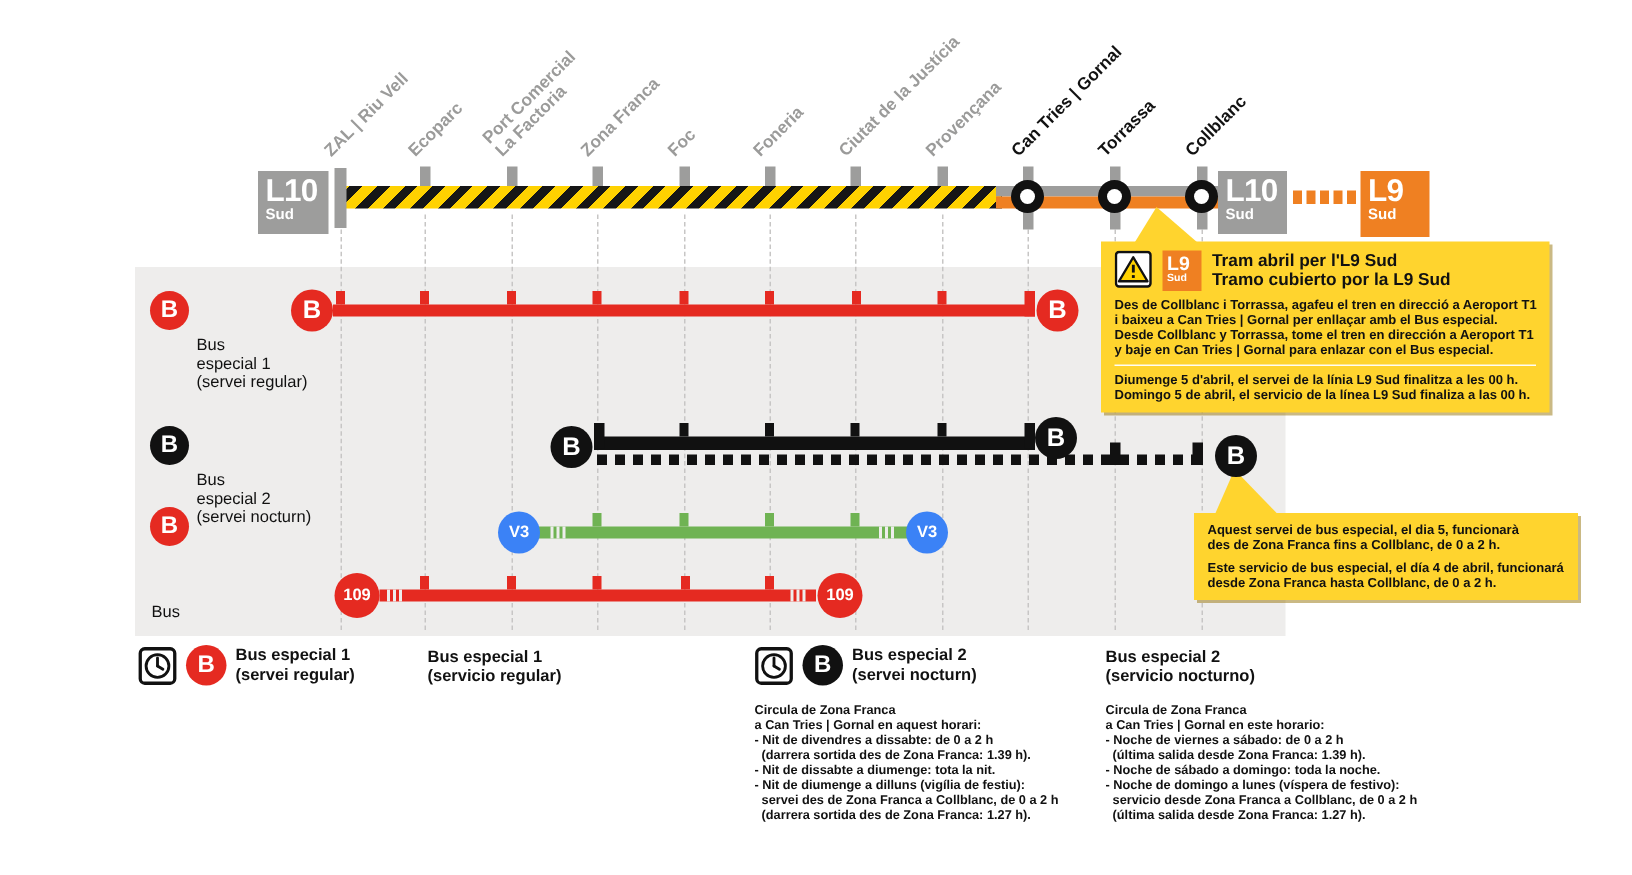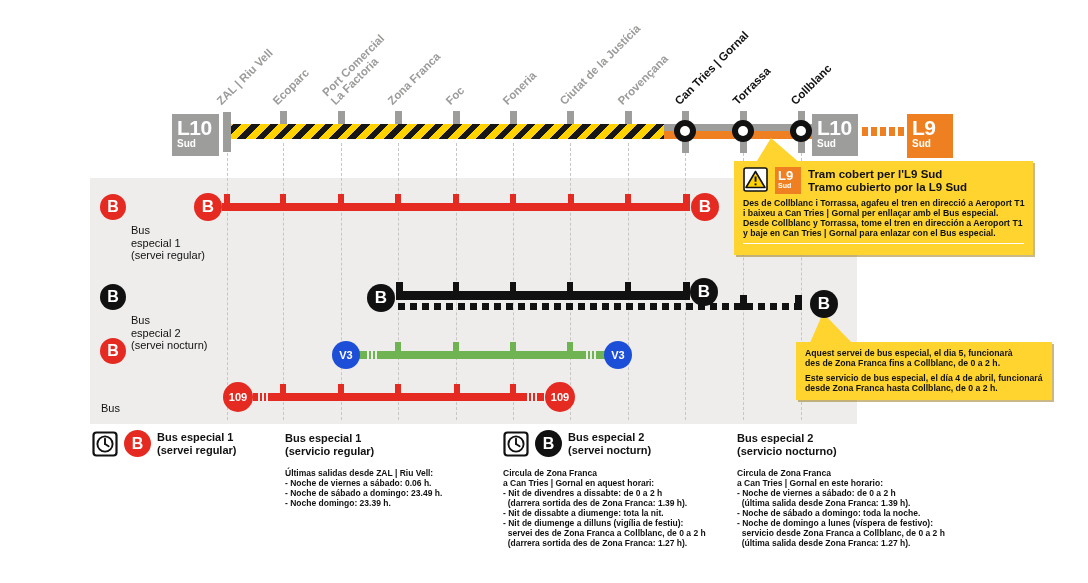--- a/index.html
+++ b/index.html
@@ -31,21 +31,21 @@
   .line.red, .line.red .tk, .line.red .cap{background:#e52a21;}
   .line.green, .line.green .tk{background:#6fb353;}
   .line.black, .line.black .tk, .line.black .cap{background:#111;}
   .line .slit{position:absolute;width:2px;height:100%;top:0;background:#eeedec;}
   .dotline{background:repeating-linear-gradient(90deg,#111 0 7px,transparent 7px 12px);z-index:2;}
   .dotline .dtick{position:absolute;width:7px;height:15px;top:-8px;background:#111;}
   .bcircle{border-radius:50%;color:#fff;font-weight:bold;display:flex;align-items:center;
            justify-content:center;z-index:4;}
   .bcircle.red{background:#e52a21;}
   .bcircle.black{background:#111;}
-  .bcircle.green{background:#1d4ed8;justify-content:center;}
+  .bcircle.green{background:#3b82f6;justify-content:center;}
   .rowlabel{font-size:11px;line-height:12.5px;font-weight:normal;white-space:pre;z-index:2;margin-top:36px;}
   
   .pointer-svg{left:0;top:0;z-index:3;pointer-events:none;}
   .callout{background:#ffd42e;padding:6px 9px 7px 9px;z-index:5;box-shadow:2px 2px 0 rgba(150,115,10,.5);}
   .callout .hdr{display:flex;gap:7px;align-items:flex-start;margin-bottom:4px;}
   .callout .title{font-size:11.5px;line-height:13px;font-weight:bold;white-space:pre;padding-top:1px;}
   .callout .body{font-size:8.7px;line-height:10px;font-weight:bold;white-space:pre;}
   .callout .divider{border-top:1.5px solid rgba(255,255,255,.95);margin:5px 0 4px 0;}
   .warnbox{flex:0 0 auto;}
   .mini-badge{flex:0 0 auto;width:26px;height:27px;background:#ef8022;color:#fff;font-weight:bold;
@@ -242,28 +242,30 @@
       <svg class="warnbox" width="25" height="25" viewBox="0 0 25 25">
         <rect x="1" y="1" width="23" height="23" rx="2" fill="#fff" stroke="#111" stroke-width="1.6"></rect>
         <polygon points="12.5,4.5 22,20.5 3,20.5" fill="#ffd200" stroke="#111" stroke-width="1.6" stroke-linejoin="round"></polygon>
         <rect x="11.6" y="9.5" width="1.9" height="5.2" fill="#111"></rect>
         <rect x="11.6" y="16.4" width="1.9" height="1.9" fill="#111"></rect>
       </svg>
       <div class="mini-badge">
         <span class="num">L9</span>
         <span class="sub">Sud</span>
       </div>
-      <div class="title">Tram cobert per l'L9 Sud
+      <div class="title">Tram abril per l'L9 Sud
 Tramo cubierto por la L9 Sud</div>
     </div>
     <div class="body">Des de Collblanc i Torrassa, agafeu el tren en direcció a Aeroport T1
 i baixeu a Can Tries | Gornal per enllaçar amb el Bus especial.
 Desde Collblanc y Torrassa, tome el tren en dirección a Aeroport T1
 y baje en Can Tries | Gornal para enlazar con el Bus especial.</div>
     <div class="divider"></div>
+    <div class="body">Diumenge 5 d'abril, el servei de la línia L9 Sud finalitza a les 00 h.
+Domingo 5 de abril, el servicio de la línea L9 Sud finaliza a las 00 h.</div>
   </div>
 
   <div class="abs callout" style="left:796px;top:342px;">
     <div class="body">Aquest servei de bus especial, el dia 5, funcionarà
 des de Zona Franca fins a Collblanc, de 0 a 2 h.</div>
     <div class="body" style="margin-top:5px;">Este servicio de bus especial, el día 4 de abril, funcionará
 desde Zona Franca hasta Collblanc, de 0 a 2 h.</div>
   </div>
 
   <div class="abs sched" style="left:92px;top:430px;width:190px;">
@@ -278,24 +280,20 @@
           <span>B</span>
         </div>
       <div class="title">Bus especial 1
 (servei regular)</div>
     </div>
   </div>
 
   <div class="abs sched" style="left:285px;top:432px;width:205px;">
     <div class="title">Bus especial 1
 (servicio regular)</div>
-    <div class="body">Últimas salidas desde ZAL | Riu Vell:
-- Noche de viernes a sábado: 0.06 h.
-- Noche de sábado a domingo: 23.49 h.
-- Noche domingo: 23.39 h.</div>
   </div>
 
   <div class="abs sched" style="left:503px;top:430px;width:230px;">
     <div class="hdr">
       <svg width="26" height="26" viewBox="0 0 26 26">
         <rect x="1.5" y="1.5" width="23" height="23" rx="3" fill="#fff" stroke="#111" stroke-width="2.2"></rect>
         <circle cx="13" cy="13" r="7.6" fill="none" stroke="#111" stroke-width="1.9"></circle>
         <line x1="13" y1="13" x2="13" y2="7.6" stroke="#111" stroke-width="1.9" stroke-linecap="round"></line>
         <line x1="13" y1="13" x2="16.6" y2="15.2" stroke="#111" stroke-width="1.9" stroke-linecap="round"></line>
       </svg>

